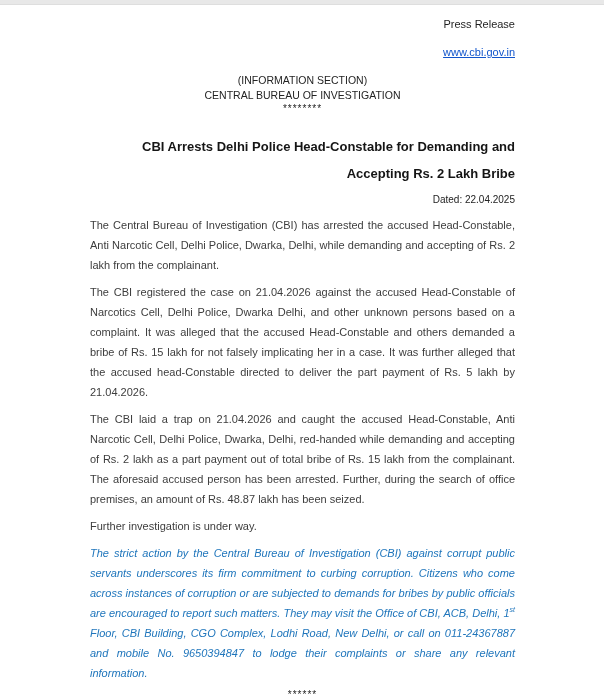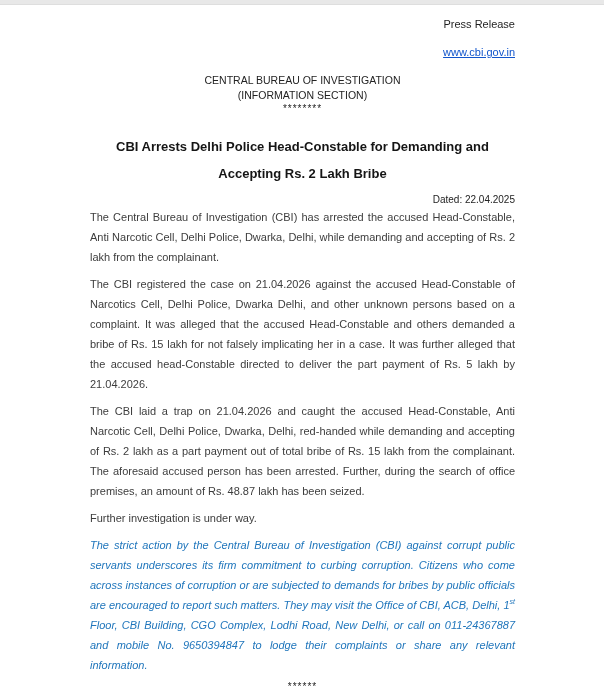--- a/index.html
+++ b/index.html
@@ -44,41 +44,41 @@
   }
   .header-sep {
     font-size: 10px;
     line-height: 12px;
     letter-spacing: 1px;
     color: #232323;
   }
   .title {
     margin: 18px auto 0 auto;
     max-width: 425px;
-    text-align: center;
+    text-align: right;
     font-size: 13px;
     font-weight: bold;
     line-height: 27px;
     color: #151515;
   }
   .dated {
     margin-top: 6px;
     text-align: right;
     font-size: 10px;
     line-height: 14px;
     color: #232323;
   }
   .body-para {
     margin: 0 0 7px 0;
     font-size: 11px;
     line-height: 20px;
     text-align: justify;
     color: #3d3d3d;
   }
-  .body-para:first-of-type { }
+  .body-para:first-of-type { margin-top: 8px; }
   .notice {
     margin: 0;
     font-size: 11px;
     line-height: 20px;
     text-align: justify;
     font-style: italic;
     color: #2076bc;
   }
   .notice sup {
     font-size: 7px;
@@ -99,22 +99,22 @@
   <div class="top-bar"></div>
 
   <div class="content">
 
     <div class="masthead">
       <span class="press-release-label">Press Release</span>
       <a class="site-link" href="#">www.cbi.gov.in</a>
     </div>
 
     <div class="org-block">
+      <div>(INFORMATION SECTION)</div>
       <div>CENTRAL BUREAU OF INVESTIGATION</div>
-      <div>(INFORMATION SECTION)</div>
       <div class="header-sep">********</div>
     </div>
 
     <h1 class="title">CBI Arrests Delhi Police Head-Constable for Demanding and Accepting Rs. 2 Lakh Bribe</h1>
 
     <div class="dated">Dated: 22.04.2025</div>
 
     <p class="body-para">The Central Bureau of Investigation (CBI) has arrested the accused Head-Constable, Anti Narcotic Cell, Delhi Police, Dwarka, Delhi, while demanding and accepting of Rs. 2 lakh from the complainant.</p>
 
     <p class="body-para">The CBI registered the case on 21.04.2026 against the accused Head-Constable of Narcotics Cell, Delhi Police, Dwarka Delhi, and other unknown persons based on a complaint.  It was alleged that the accused Head-Constable and others demanded a bribe of Rs. 15 lakh for not falsely implicating her in a case. It was further alleged that the accused head-Constable directed to deliver the part payment of Rs. 5 lakh by 21.04.2026.</p>

